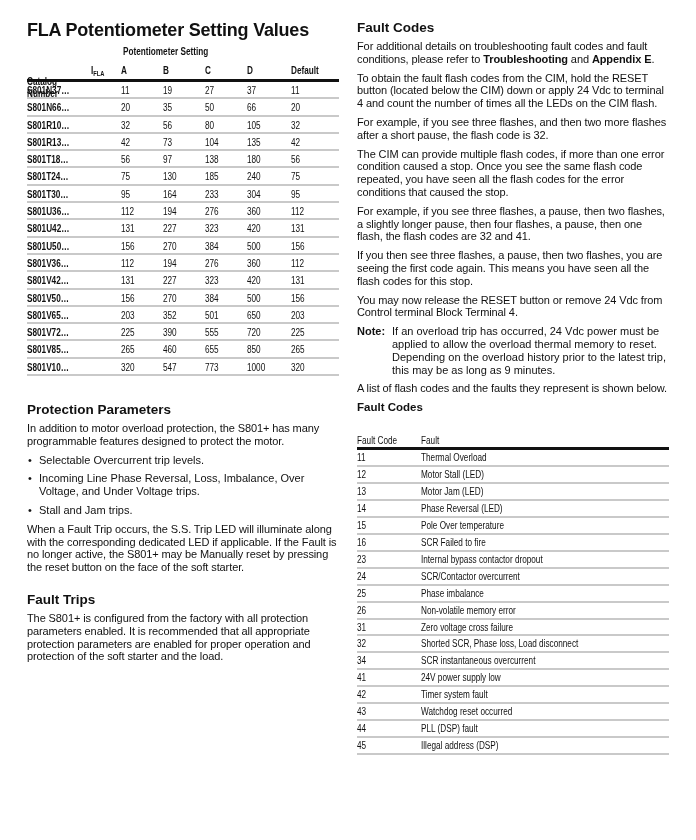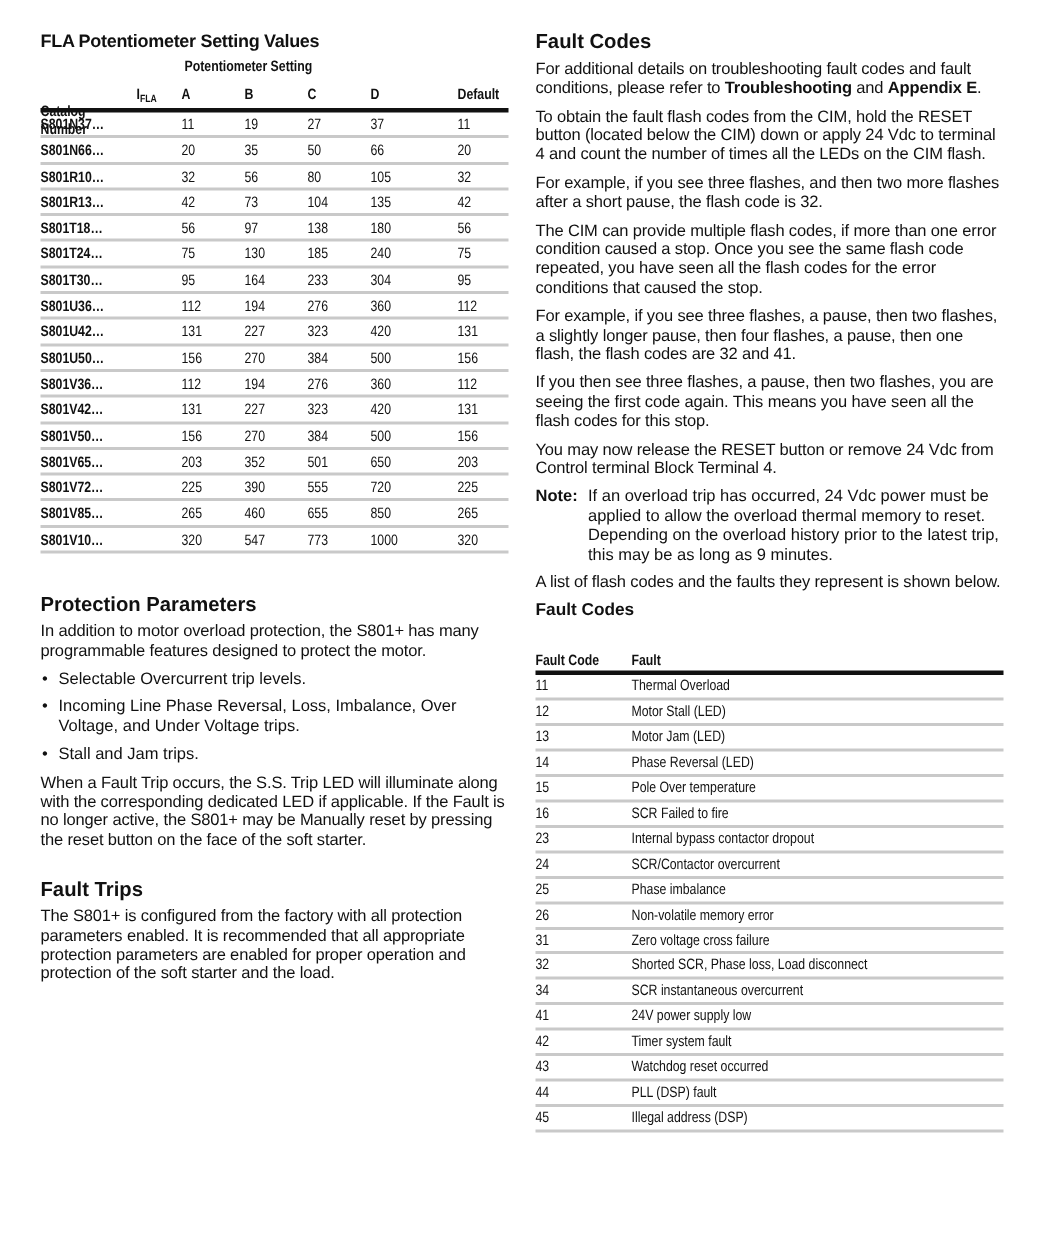--- a/index.html
+++ b/index.html
@@ -2,48 +2,48 @@
 <html><head>
 <meta charset="utf-8">
 <style>
   * { margin: 0; padding: 0; box-sizing: border-box; }
   html, body { width: 696px; height: 840px; background: #ffffff; overflow: hidden; }
   body { font-family: "Liberation Sans", sans-serif; color: #111; position: relative; }
 
   .col-left { position: absolute; left: 27px; top: 20px; width: 312px; }
   .col-right { position: absolute; left: 357px; top: 20px; width: 312px; }
 
-  .tbl-title { font-weight: bold; font-size: 12px; letter-spacing: -0.2px; margin-bottom: 4px; }
+  .tbl-title { font-weight: bold; font-size: 18px; letter-spacing: -0.2px; margin-bottom: 4px; }
 
   
   .fla-head { position: relative; height: 34px; font-family: "Liberation Sans", sans-serif; font-weight: bold; font-size: 10px; transform-origin: left; }
   .fla-head .cat { position: absolute; left: 0; top: 7px; line-height: 12px; margin-top: 24px; }
   .fla-head .pot { position: absolute; left: 96px; top: 1px; }
   .fla-head .hcell { position: absolute; top: 20px; }
   .fla-head .ifla { position: absolute; left: 64px; top: 20px; }
   .fla-head .ifla sub { font-size: 7px; vertical-align: -2px; }
   .thick-rule { height: 3px; background: #111; }
   .fla-row { position: relative; height: 17.3px; border-bottom: 2px solid #c9c9c9; font-size: 10px; }
   .fla-row span { position: absolute; top: 3px; }
   .fla-row .cn { left: 0; font-weight: bold; }
-  .cA { left: 94px; } .cB { left: 136px; } .cC { left: 178px; } .cD { left: 220px; } .cDef { left: 278px; text-align: center; }
+  .cA { left: 94px; } .cB { left: 136px; } .cC { left: 178px; } .cD { left: 220px; } .cDef { left: 264px; text-align: center; }
   .narrow { display: inline-block; transform: scaleX(0.82); transform-origin: left; white-space: nowrap; }
 
   h2 { font-size: 13.5px; font-weight: bold; margin-bottom: 5px; }
   p.body { font-size: 11px; line-height: 12.8px; margin-bottom: 6px; letter-spacing: -0.1px; }
   ul.bul { list-style: none; margin-bottom: 6px; }
   ul.bul li { position: relative; padding-left: 12px; font-size: 11px; line-height: 12.8px; margin-bottom: 6px; }
   ul.bul li::before { content: "•"; position: absolute; left: 1px; top: 0; }
 
   .note { display: flex; font-size: 11px; line-height: 12.8px; margin-bottom: 6px; }
   .note .lbl { font-weight: bold; width: 35px; flex-shrink: 0; }
 
   
   .fc-title { font-size: 11.5px; font-weight: bold; margin: 4px 0 3px 0; }
-  .fc-head { position: relative; height: 14px; font-weight: bold; font-size: 10px; margin-top: 20px; }
+  .fc-head { position: relative; height: 14px; font-weight: normal; font-size: 10px; margin-top: 20px; }
   .fc-head span { position: absolute; top: 1px; }
   .fc-row { position: relative; height: 16.95px; border-bottom: 2px solid #c9c9c9; font-size: 10px; }
   .fc-row span { position: absolute; top: 2px; }
   .fc-code { left: 0; } .fc-fault { left: 64px; }
 </style>
 </head>
 <body>
 
 <div class="col-left">
 

